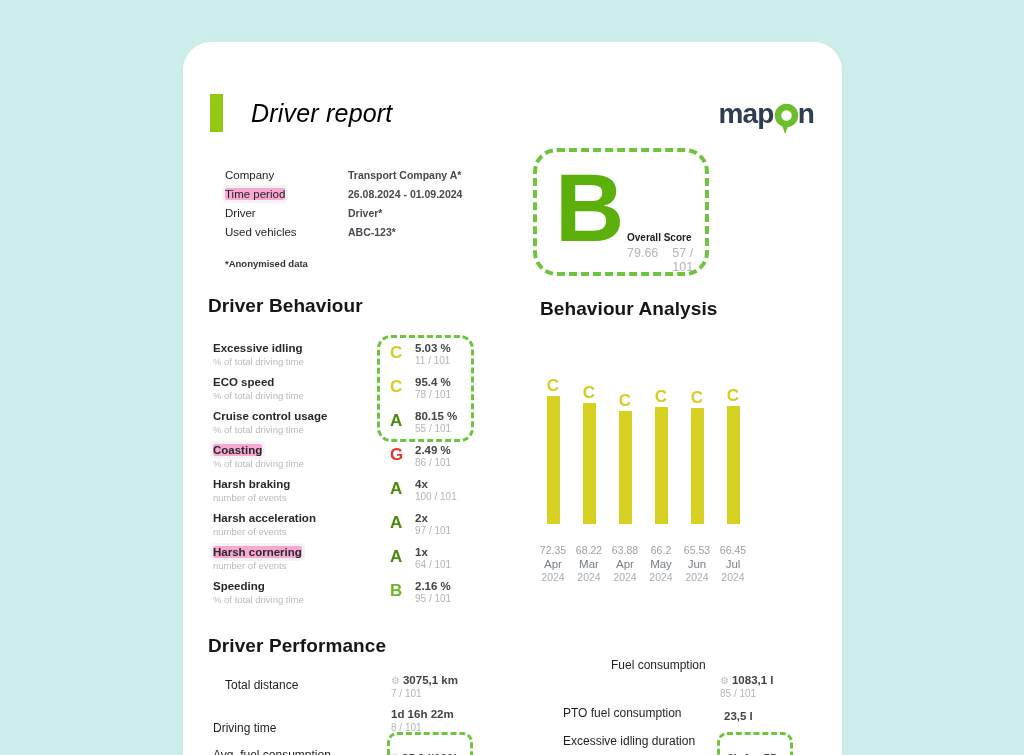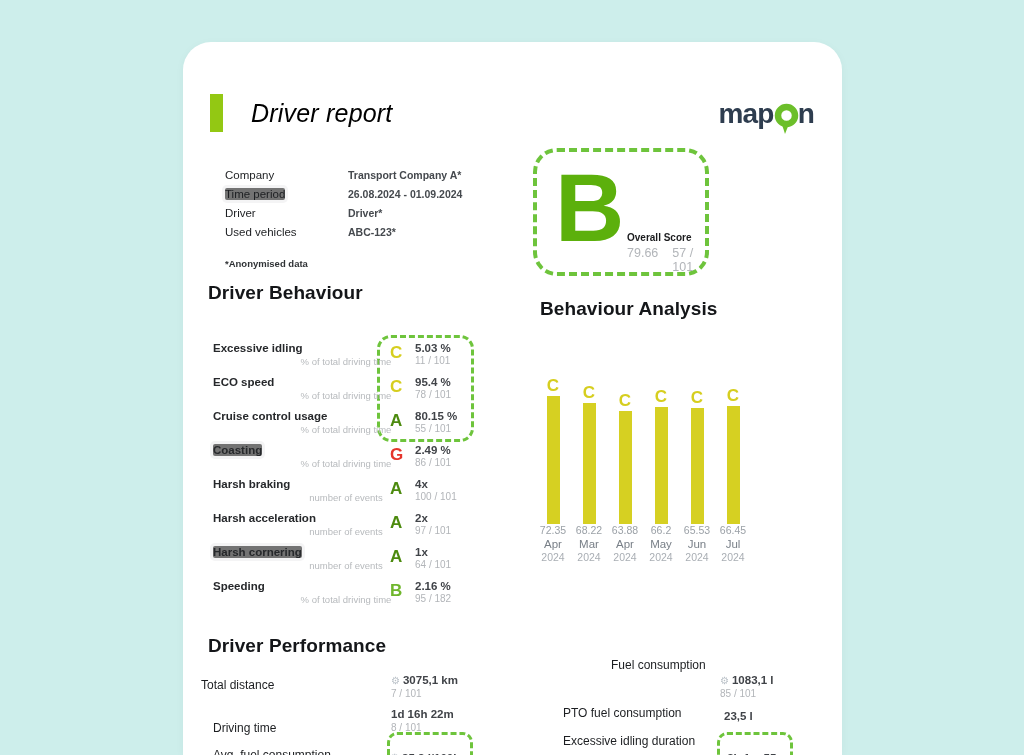--- a/index.html
+++ b/index.html
@@ -20,62 +20,62 @@
   .title{left:68px;top:57px;font-size:25px;font-weight:500;color:#000000;letter-spacing:.2px;font-style:italic;}
   .logo{right:28px;top:58px;display:flex;align-items:flex-start;height:36px;}
   .logo .lt{font-size:28px;font-weight:700;color:var(--logo_navy);letter-spacing:-.8px;line-height:28px;}
   .logo svg{margin:2px -1px 0 0;}
 
   
   .info{left:42px;top:123px;}
   .irow{display:flex;height:19px;align-items:center;}
   .ilab{width:123px;font-size:11.5px;font-weight:500;color:#1d1f22;}
   .ival{font-size:10.5px;font-weight:700;color:#45494e;}
-  .hl{background:#737373;box-shadow:0 0 0 3px #f4f4f5;border-radius:2px;display:inline-block;}
+  .hl{background:#f9a8d4;box-shadow:0 0 0 3px #f4f4f5;border-radius:2px;display:inline-block;}
   .footnote{left:42px;top:216px;font-size:9.5px;font-weight:600;color:#2f3235;}
 
   
   .score-box{left:350px;top:106px;width:176px;height:128px;border:4px dashed var(--dashed_border);border-radius:24px;}
   .bigB{position:absolute;left:18px;top:4px;font-size:96px;line-height:104px;font-weight:700;color:var(--overall_grade_green);}
   .sc-label{position:absolute;left:90px;top:80px;font-size:10px;font-weight:700;color:#1b1c1e;}
   .sc-vals{position:absolute;left:90px;top:94px;display:flex;gap:14px;font-size:12.5px;color:#b2b5b9;}
 
   
   .h2{font-size:19px;font-weight:600;color:#141619;letter-spacing:.1px;}
-  .h2.behav{left:25px;top:240px;}
+  .h2.behav{left:25px;top:253px;}
   .h2.hist{left:357px;top:256px;}
   .h2.perf{left:25px;top:593px;}
 
   
   .blist{left:30px;top:300px;display:flex;flex-direction:column;gap:10px;width:266px;}
   .brow{position:relative;height:24px;}
   .bl-main{font-size:11.5px;font-weight:700;color:#26282b;}
-  .bl-sub{font-size:9.5px;color:#b7babd;margin-top:2px;text-align:center;}
+  .bl-sub{font-size:9.5px;color:#b7babd;margin-top:2px;}
   .bgrade{position:absolute;left:177px;top:1px;font-size:17px;font-weight:700;}
   .bval{position:absolute;left:202px;top:0;}
   .bv-main{font-size:11.5px;font-weight:700;color:#404348;}
   .bv-sub{font-size:10px;color:#b2b5b9;margin-top:1px;}
   .bbox{left:194px;top:293px;width:97px;height:107px;border:3px dashed var(--dashed_border);border-radius:14px;}
 
   
   .chart{left:352px;top:331px;display:flex;}
   .ccol{width:36px;display:flex;flex-direction:column;align-items:center;}
   .cbars{height:151px;display:flex;flex-direction:column;justify-content:flex-end;align-items:center;}
   .cgrade{font-size:17px;font-weight:700;line-height:16px;}
   .cbar{width:13px;background:var(--bar_yellow);margin-top:2px;}
-  .cval{font-size:10.5px;color:#9ba1a7;margin-top:0;}
+  .cval{font-size:10.5px;color:#9ba1a7;margin-top:20px;}
   .cmonth{font-size:11.5px;color:#787f87;margin-top:2px;}
   .cyear{font-size:10.5px;color:#a9aeb4;margin-top:1px;}
 
   
   .plabel{font-size:12px;font-weight:500;color:#1c1e21;}
   .pv-main{font-size:11.5px;font-weight:700;color:#404348;display:flex;align-items:center;gap:3px;}
   .pv-sub{font-size:10px;color:#b2b5b9;margin-top:2px;}
   .gear{font-size:10px;color:#b9c0c7;font-weight:400;}
-  .pl1l{left:18px;top:636px;} .pl1v{left:208px;top:632px;}
+  .pl1l{left:42px;top:636px;} .pl1v{left:208px;top:632px;}
   .pl2v{left:208px;top:666px;} .pl2l{left:30px;top:679px;text-align:right;}
   .pl3box{left:204px;top:690px;width:86px;height:42px;border:3px dashed var(--dashed_border);border-radius:10px;
           display:flex;justify-content:center;padding-top:9px;}
   .pl3l{left:30px;top:706px;}
   .pr1l{left:380px;top:616px;margin-left:48px;} .pr1v{left:537px;top:632px;}
   .pr2l{left:380px;top:664px;} .pr2v{left:541px;top:668px;}
   .pr3l{left:380px;top:692px;}
   .pr3box{left:534px;top:690px;width:76px;height:42px;border:3px dashed var(--dashed_border);border-radius:10px;
           display:flex;justify-content:center;padding-top:10px;}
 </style>
@@ -191,21 +191,21 @@
           <div class="bv-main">1x</div>
         <div class="bv-sub">64 / 101</div>
         </div>
     </div>
     <div class="brow">
       <div class="bl-main">Speeding</div>
       <div class="bl-sub">% of total driving time</div>
       <div class="bgrade" style="color: rgb(111, 182, 44);">B</div>
       <div class="bval">
           <div class="bv-main">2.16 %</div>
-        <div class="bv-sub">95 / 182</div>
+        <div class="bv-sub">95 / 101</div>
         </div>
     </div>
   </div>
 
   <div class="abs chart">
     <div class="ccol">
       <div class="cbars">
           <div class="cgrade" style="color: rgb(214, 206, 31);">C</div>
         <div class="cbar" style="height: 128px;"></div>
         </div>

